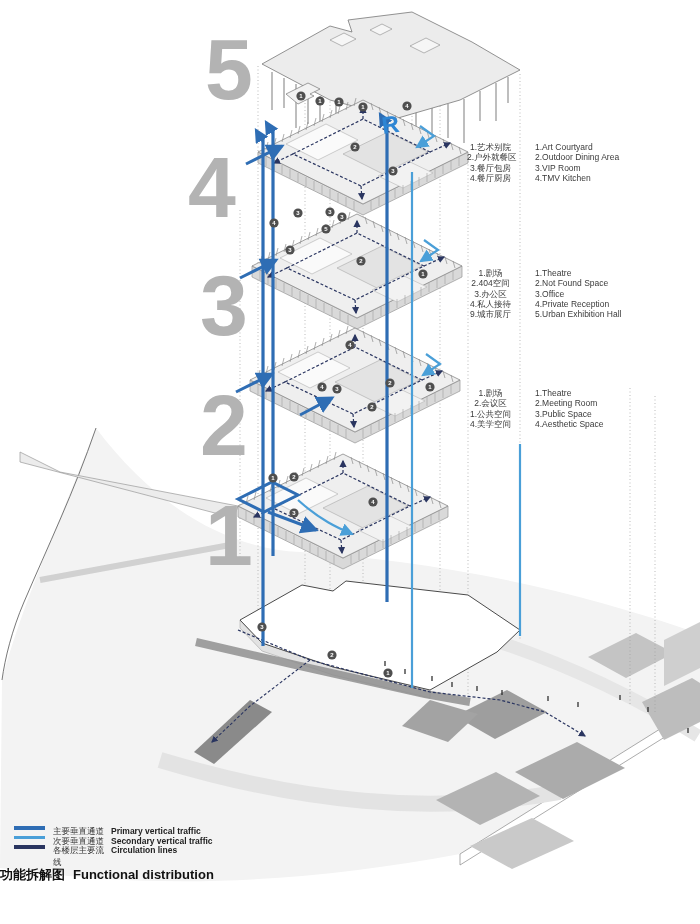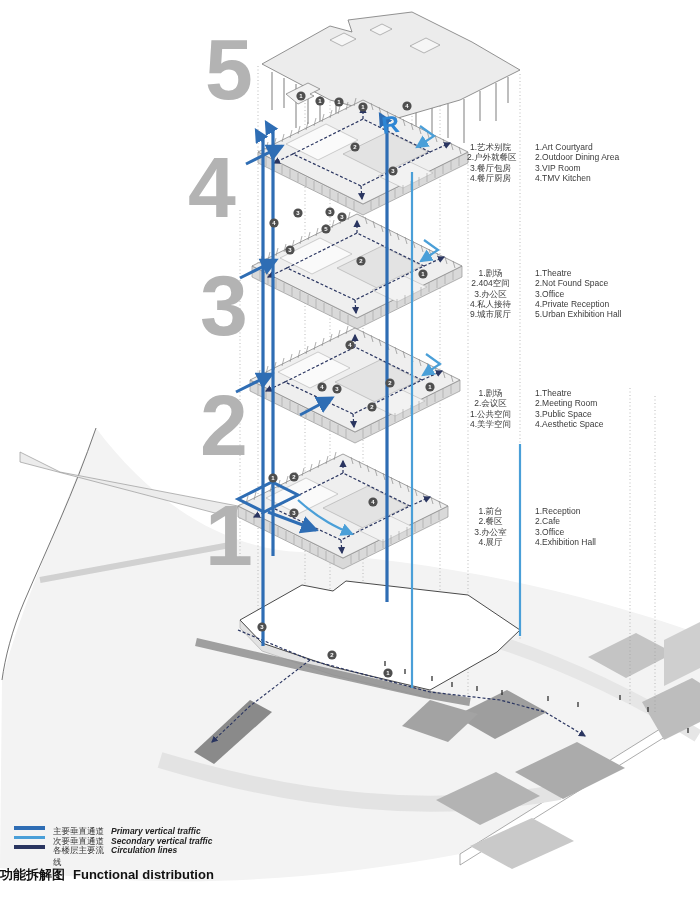--- a/index.html
+++ b/index.html
@@ -12,21 +12,21 @@
   .flabels .row{white-space:nowrap;}
   .flabels .zh{display:inline-block;width:47px;text-align:center;}
   .flabels .en{display:inline-block;margin-left:21px;}
   #legend{position:absolute;left:14px;top:826px;font-size:8.5px;color:#333;}
   .leg-row{display:flex;height:9.5px;margin-bottom:0;}
   .leg-swatch{width:31px;height:3.5px;margin-right:8px;}
   .sw-primary{background:#2e6db4;}
   .sw-secondary{background:#4a9fd8;}
   .sw-circ{background:#2a3560;}
   .leg-zh{display:inline-block;width:58px;}
-  .leg-en{display:inline-block;font-weight:700;color:#222;font-style:italic;}
+  .leg-en{display:inline-block;font-weight:700;color:#222;}
   #title{position:absolute;left:0;top:866px;width:700px;text-align:left;
          font-size:13px;font-weight:700;color:#111;}
   #title .sp{display:inline-block;width:8px;}
 </style>
 </head>
 <body>
 
 <div id="canvas">
 
   <svg id="scene" width="700" height="924" viewBox="0 0 700 924" xmlns="http://www.w3.org/2000/svg" xmlns:xlink="http://www.w3.org/1999/xlink">
@@ -242,26 +242,20 @@
     <div class="row"><span class="zh">9.城市展厅</span><span class="en">5.Urban Exhibition Hall</span></div>
   </div>
 
   <div class="flabels" style="left:467px;top:388px">
     <div class="row"><span class="zh">1.剧场</span><span class="en">1.Theatre</span></div>
     <div class="row"><span class="zh">2.会议区</span><span class="en">2.Meeting Room</span></div>
     <div class="row"><span class="zh">1.公共空间</span><span class="en">3.Public Space</span></div>
     <div class="row"><span class="zh">4.美学空间</span><span class="en">4.Aesthetic Space</span></div>
   </div>
 
-  <div class="flabels" style="left:467px;top:506px">
-    <div class="row"><span class="zh">1.前台</span><span class="en">1.Reception</span></div>
-    <div class="row"><span class="zh">2.餐区</span><span class="en">2.Cafe</span></div>
-    <div class="row"><span class="zh">3.办公室</span><span class="en">3.Office</span></div>
-    <div class="row"><span class="zh">4.展厅</span><span class="en">4.Exhibition Hall</span></div>
-  </div>
 
 
   <div id="legend">
     <div class="leg-row">
       <div class="leg-swatch sw-primary"></div>
       <span class="leg-zh">主要垂直通道</span>
       <span class="leg-en">Primary vertical traffic</span>
     </div>
     <div class="leg-row">
       <div class="leg-swatch sw-secondary"></div>

